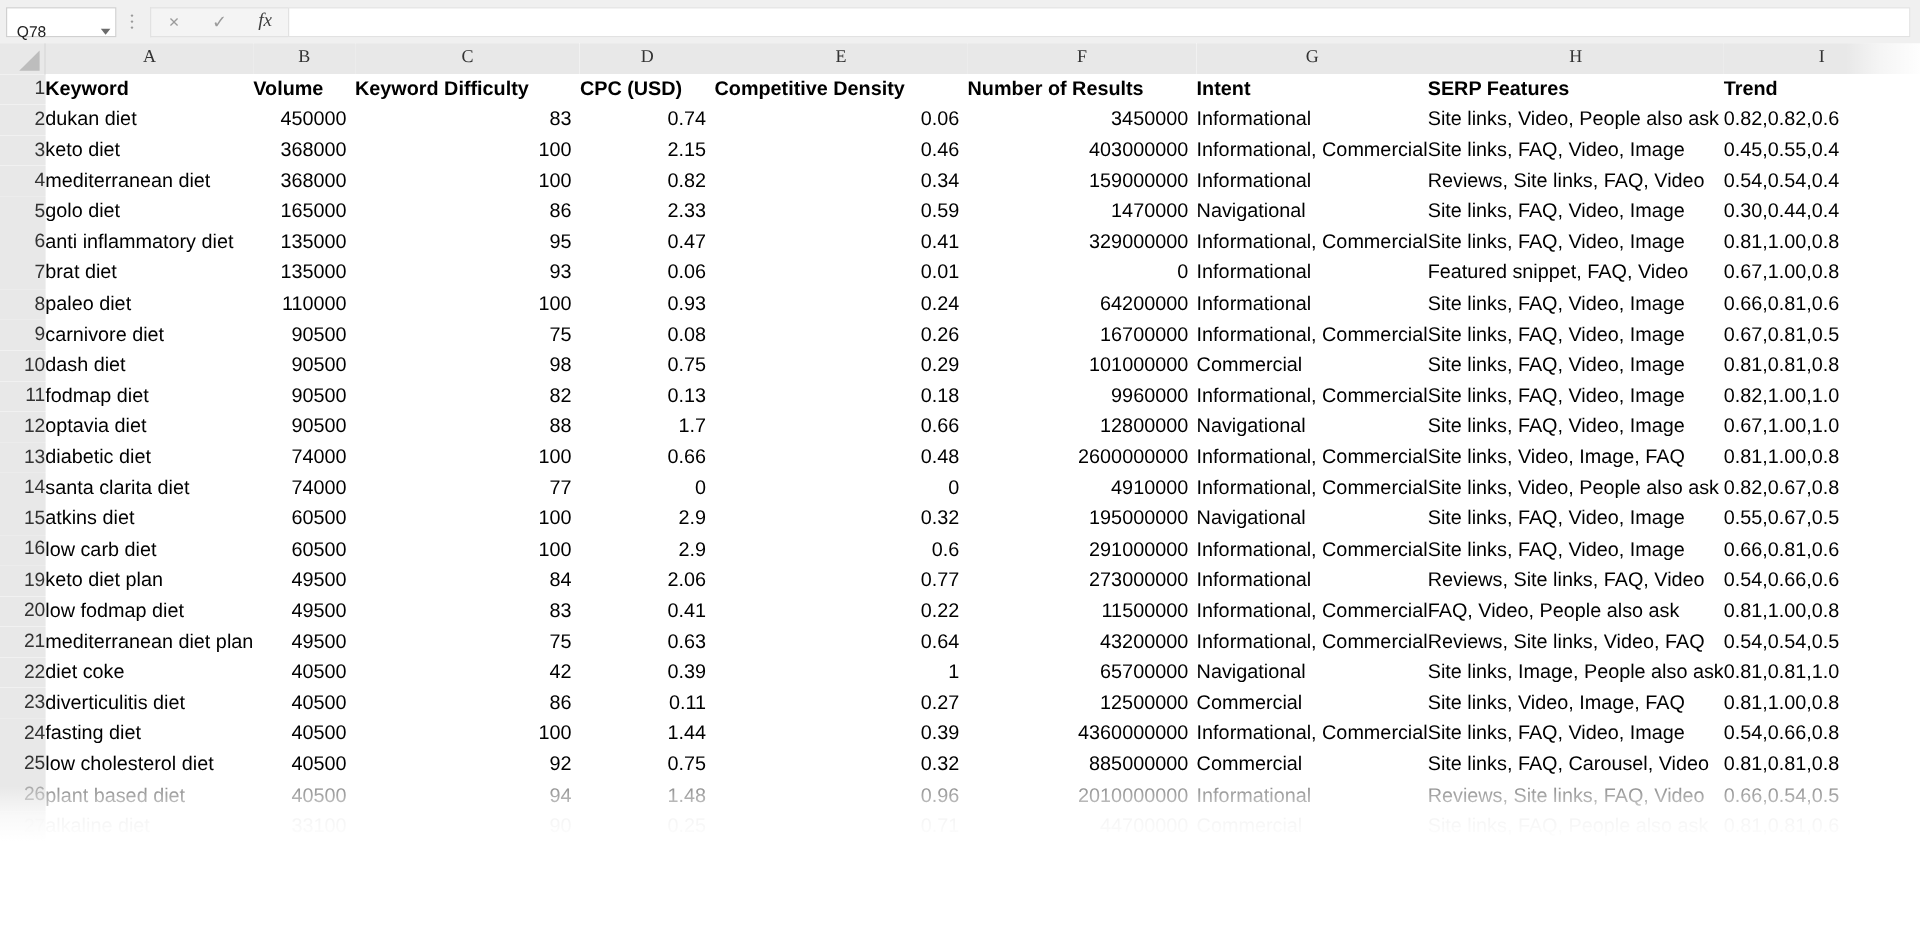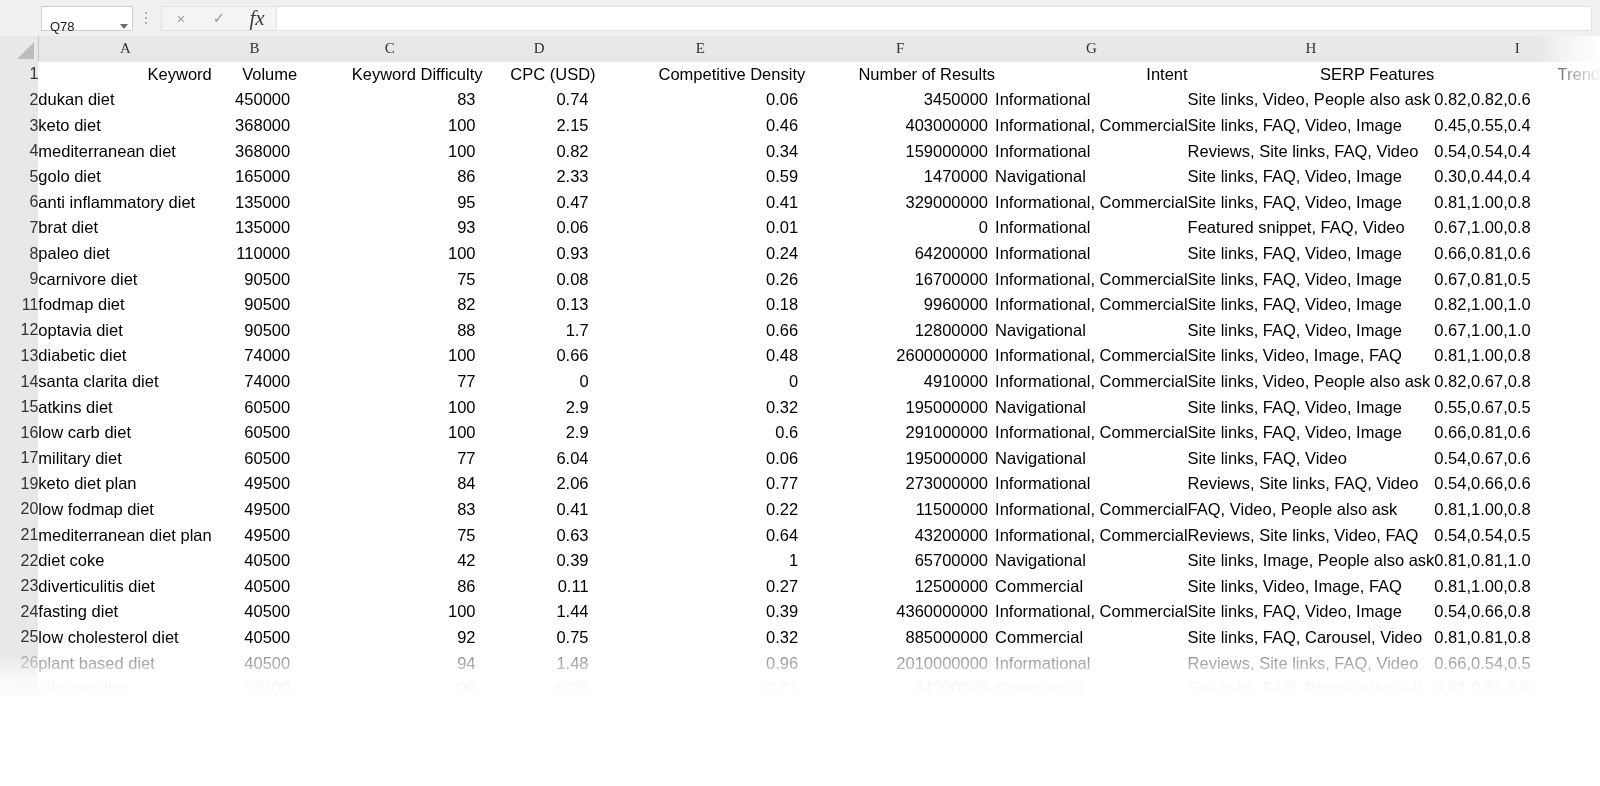--- a/index.html
+++ b/index.html
@@ -31,21 +31,20 @@
     width: 92px;
     height: 25px;
     background: #ffffff;
     border: 1px solid #d0d0d0;
     display: flex;
     align-items: center;
     box-sizing: border-box;
     padding: 16px 4px 0 8px;
     font-size: 13px;
     color: #222;
-    margin-left: 36px;
   }
   .name-box-value { flex: 1; line-height: 1; }
   .name-box-caret {
     width: 0; height: 0;
     border-left: 4px solid transparent;
     border-right: 4px solid transparent;
     border-top: 5px solid #6b6b6b;
     margin-left: 4px;
   }
   .grip {
@@ -68,21 +67,21 @@
     border: 1px solid #e2e2e2;
     border-right: none;
     box-sizing: border-box;
   }
   .fbtn {
     width: 38px; height: 23px;
     display: flex; align-items: center; justify-content: center;
     color: #9b9b9b;
     font-size: 15px;
   }
-  .fbtn.fx { color: #3d3d3d; font-style: italic; font-family: "Liberation Serif", serif; font-size: 21px; }
+  .fbtn.fx { color: #3d3d3d; font-style: italic; font-family: "Liberation Serif", serif; font-size: 16px; }
   .formula-input {
     flex: 1;
     height: 25px;
     background: #ffffff;
     border: 1px solid #e2e2e2;
     box-sizing: border-box;
     margin-right: 8px;
     font-size: 13px;
     padding: 0 5px;
     display: flex;
@@ -154,21 +153,21 @@
 
   
   td.cell {
     background: #ffffff;
     border-right: 1px solid #d8d8d8;
     border-bottom: 1px solid #e6e6e6;
     padding: 0 5px 0 6px;
   }
   td.cell.num { text-align: right; padding-right: 7px; }
   td.cell.txt { text-align: left; }
-  tr.headerrow td.cell { font-weight: normal; text-align: right; }
+  tr.headerrow td.cell { font-weight: bold; }
 
   
   tr.fade1 td { color: #8c8c8c; }
   tr.fade1 td.rowhead { color: #a8a8a8; }
   tr.fade2 td { color: #d2d2d2; }
   tr.fade2 td.rowhead { color: #dcdcdc; }
 
   
   .mask-right {
     position: absolute;
@@ -339,20 +338,32 @@
             <td class="cell num">90500</td>
             <td class="cell num">75</td>
             <td class="cell num">0.08</td>
             <td class="cell num">0.26</td>
             <td class="cell num">16700000</td>
             <td class="cell txt">Informational, Commercial</td>
             <td class="cell txt">Site links, FAQ, Video, Image</td>
             <td class="cell txt">0.67,0.81,0.5</td>
           </tr>
           <tr>
+            <td class="rowhead">10</td>
+            <td class="cell txt">dash diet</td>
+            <td class="cell num">90500</td>
+            <td class="cell num">98</td>
+            <td class="cell num">0.75</td>
+            <td class="cell num">0.29</td>
+            <td class="cell num">101000000</td>
+            <td class="cell txt">Commercial</td>
+            <td class="cell txt">Site links, FAQ, Video, Image</td>
+            <td class="cell txt">0.81,0.81,0.8</td>
+          </tr>
+          <tr>
             <td class="rowhead">11</td>
             <td class="cell txt">fodmap diet</td>
             <td class="cell num">90500</td>
             <td class="cell num">82</td>
             <td class="cell num">0.13</td>
             <td class="cell num">0.18</td>
             <td class="cell num">9960000</td>
             <td class="cell txt">Informational, Commercial</td>
             <td class="cell txt">Site links, FAQ, Video, Image</td>
             <td class="cell txt">0.82,1.00,1.0</td>
@@ -409,32 +420,20 @@
             <td class="rowhead">16</td>
             <td class="cell txt">low carb diet</td>
             <td class="cell num">60500</td>
             <td class="cell num">100</td>
             <td class="cell num">2.9</td>
             <td class="cell num">0.6</td>
             <td class="cell num">291000000</td>
             <td class="cell txt">Informational, Commercial</td>
             <td class="cell txt">Site links, FAQ, Video, Image</td>
             <td class="cell txt">0.66,0.81,0.6</td>
-          </tr>
-          <tr>
-            <td class="rowhead">17</td>
-            <td class="cell txt">military diet</td>
-            <td class="cell num">60500</td>
-            <td class="cell num">77</td>
-            <td class="cell num">6.04</td>
-            <td class="cell num">0.06</td>
-            <td class="cell num">195000000</td>
-            <td class="cell txt">Navigational</td>
-            <td class="cell txt">Site links, FAQ, Video</td>
-            <td class="cell txt">0.54,0.67,0.6</td>
           </tr>
           <tr>
             <td class="rowhead">19</td>
             <td class="cell txt">keto diet plan</td>
             <td class="cell num">49500</td>
             <td class="cell num">84</td>
             <td class="cell num">2.06</td>
             <td class="cell num">0.77</td>
             <td class="cell num">273000000</td>
             <td class="cell txt">Informational</td>

